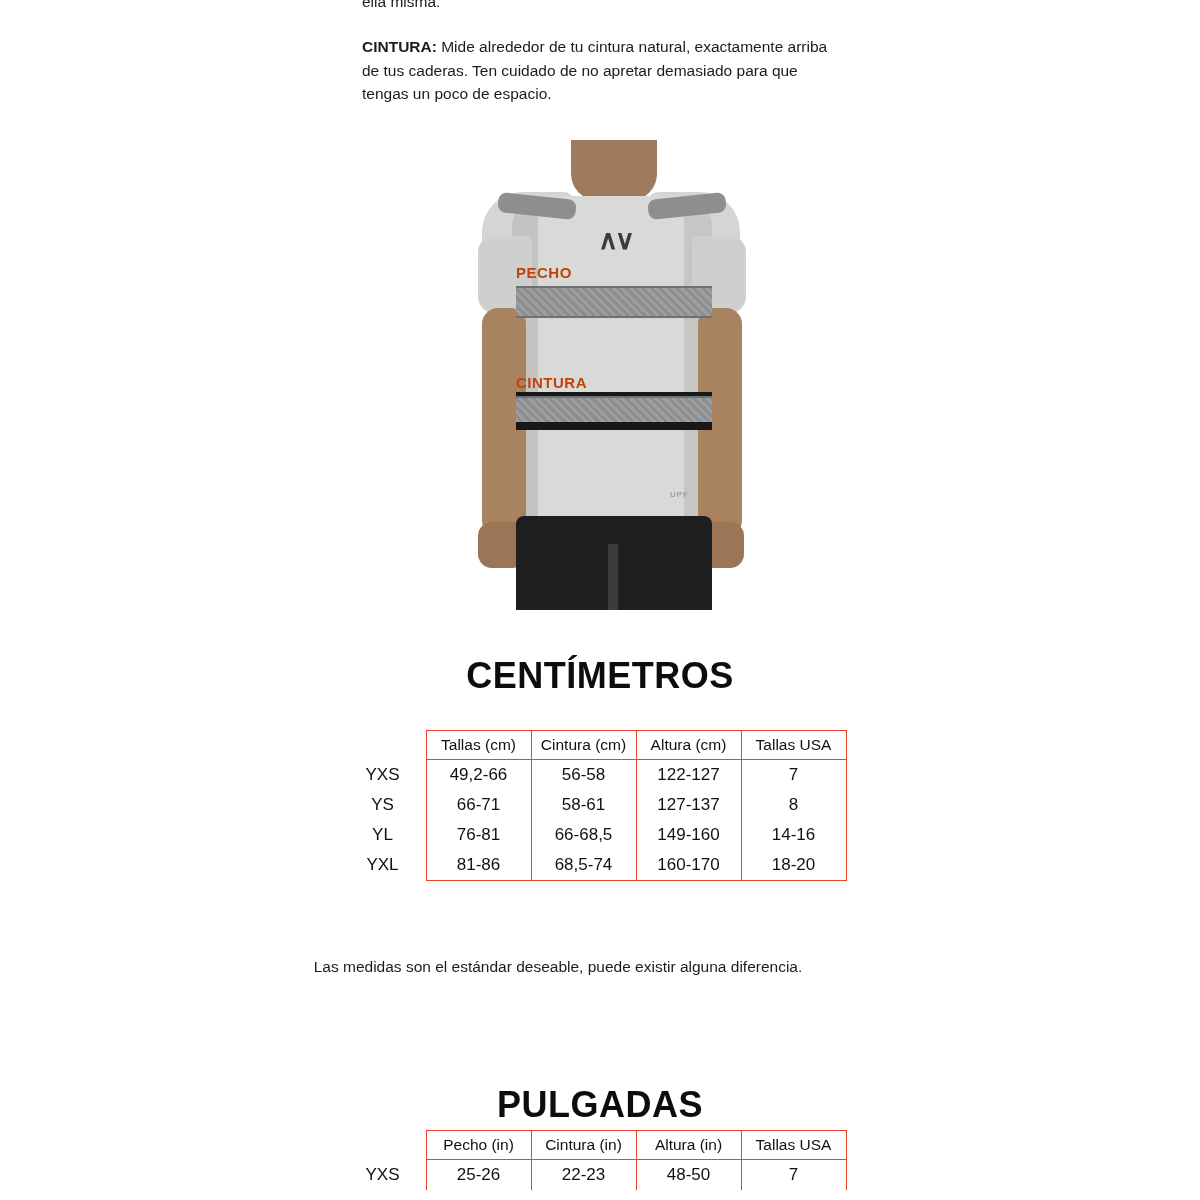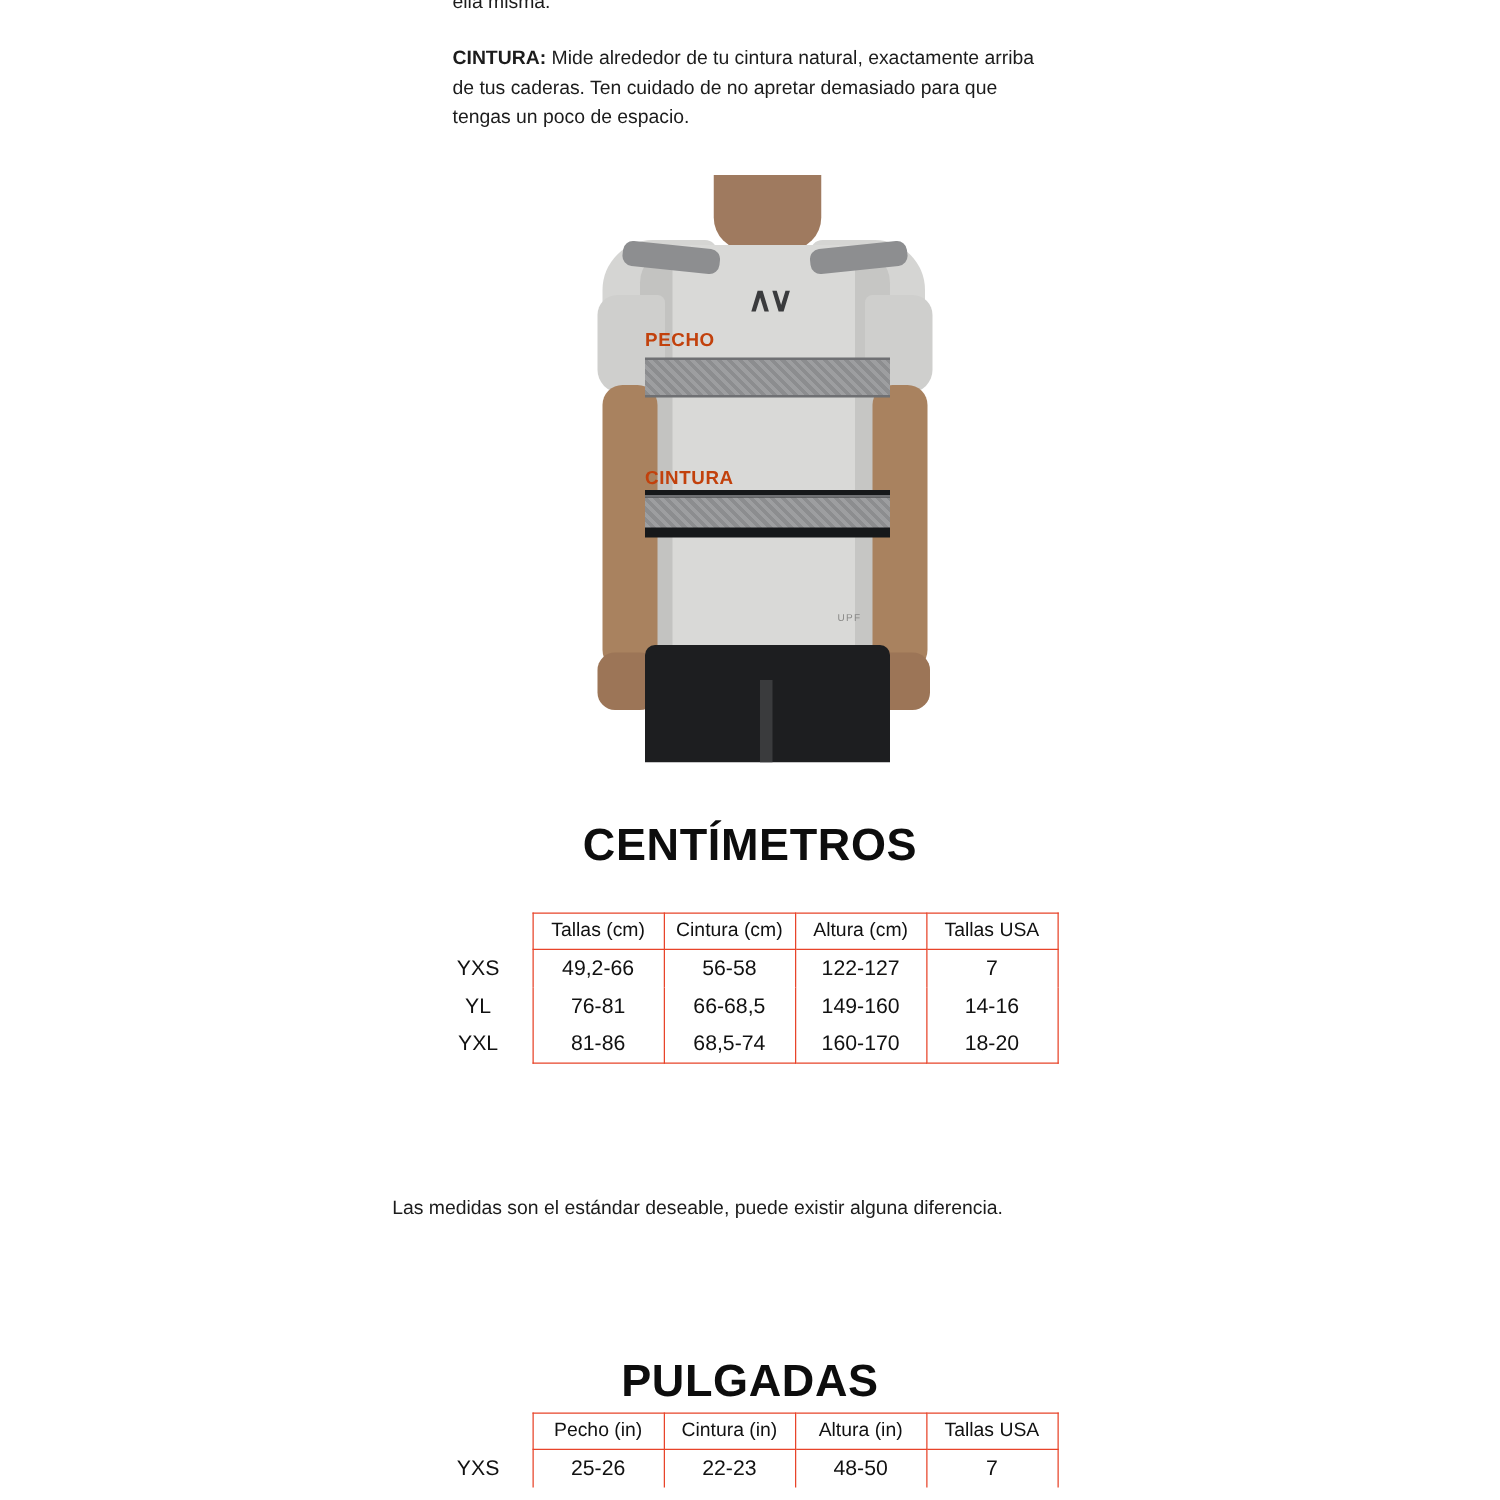--- a/index.html
+++ b/index.html
@@ -365,20 +365,27 @@
       </thead>
       <tbody>
         <tr>
           <td class="rowhead">YXS</td>
           <td class="cell">49,2-66</td>
           <td class="cell">56-58</td>
           <td class="cell">122-127</td>
           <td class="cell">7</td>
         </tr>
         <tr>
+          <td class="rowhead">YS</td>
+          <td class="cell">66-71</td>
+          <td class="cell">58-61</td>
+          <td class="cell">127-137</td>
+          <td class="cell">8</td>
+        </tr>
+        <tr>
           <td class="rowhead">YL</td>
           <td class="cell">76-81</td>
           <td class="cell">66-68,5</td>
           <td class="cell">149-160</td>
           <td class="cell">14-16</td>
         </tr>
         <tr class="last">
           <td class="rowhead">YXL</td>
           <td class="cell">81-86</td>
           <td class="cell">68,5-74</td>

